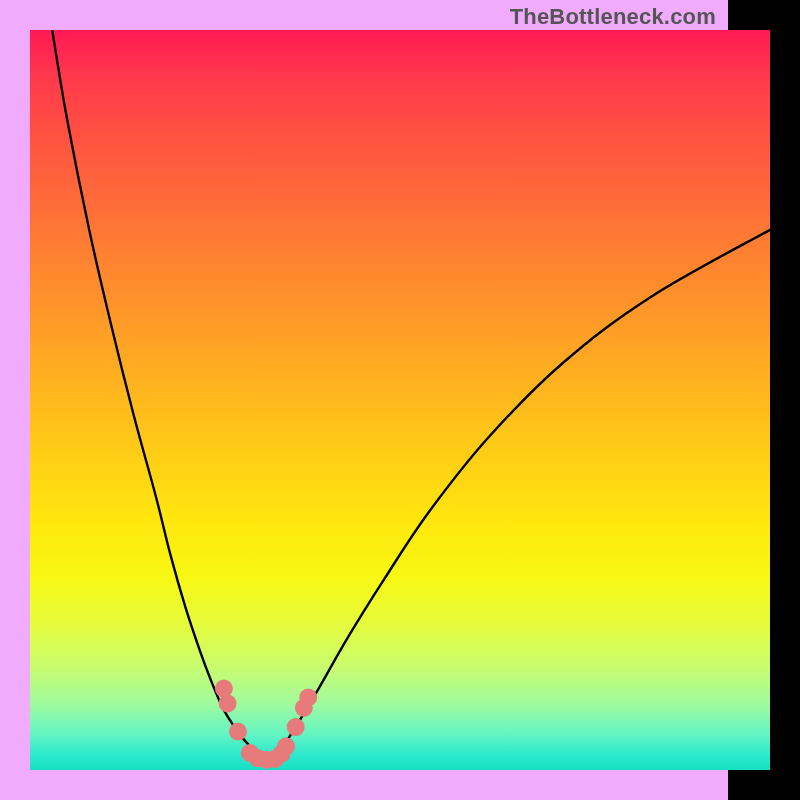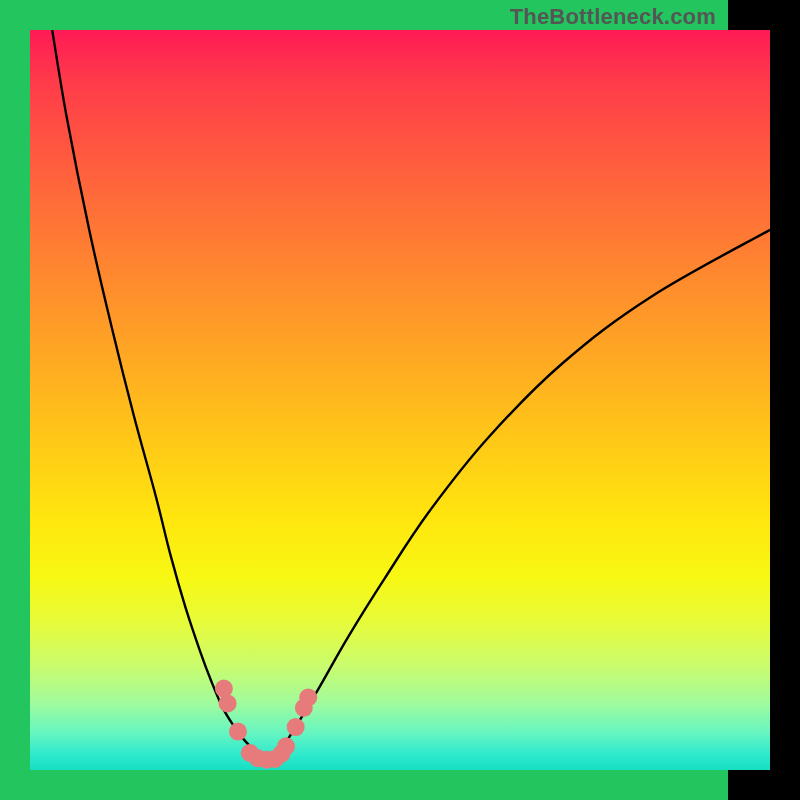--- a/index.html
+++ b/index.html
@@ -10,21 +10,21 @@
     overflow: hidden;
     background: #000;
     font-family: Arial, Helvetica, sans-serif;
   }
   .frame {
     position: absolute;
     top: 0;
     left: 0;
     width: 728px;
     height: 800px;
-    background: #22c55e;
+    background: #f0abfc;
   }
   .plot-area {
     position: absolute;
     top: 30px;
     left: 30px;
     width: 740px;
     height: 740px;
     background: linear-gradient(to bottom,
       #ff1a55 0%,
       #ff3b4a 7%,

